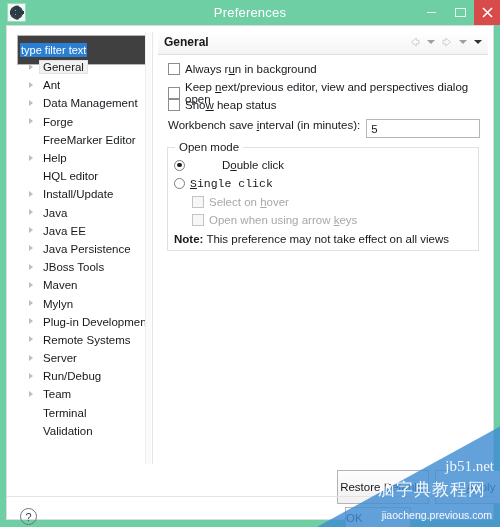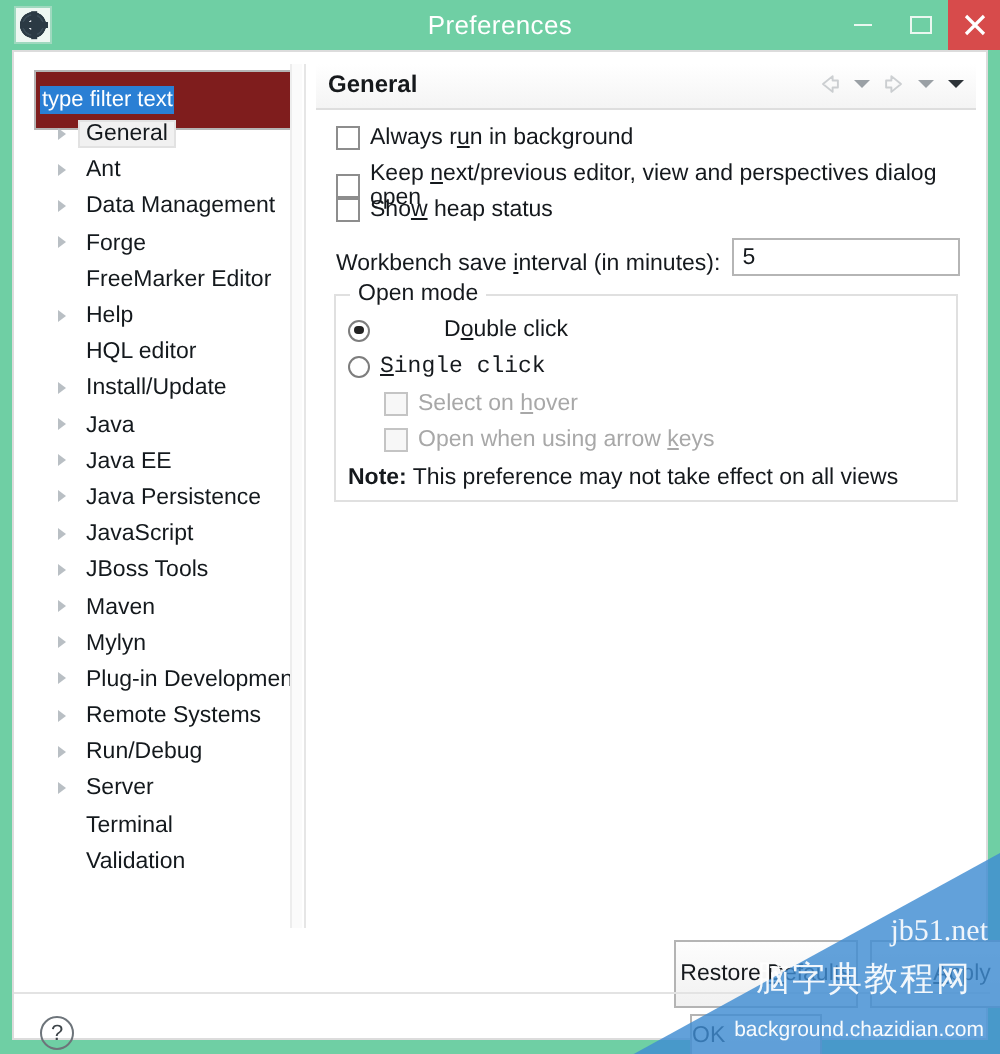--- a/index.html
+++ b/index.html
@@ -78,21 +78,21 @@
   
   #tree-panel {
     position: absolute; left: 6px; top: 6px;
     width: 139px; height: 432px;
     background: #ffffff;
   }
   #filter-input {
     position: absolute; left: 4px; top: 3px;
     width: 130px; height: 30px;
     border: 1px solid #b5b5b5;
-    background: #7f1d1d;
+    background: #404040;
     font-size: 11px;
     padding: 0 2px;
     display: flex; align-items: center;
   }
   #filter-input span {
     background: #2a7fd4; color: #ffffff;
     padding: 0 1px; line-height: 14px;
     font-size: 11px;
   }
   #tree {
@@ -175,21 +175,21 @@
     flex: 0 0 auto;
   }
   .cb.disabled { border-color: #c4c4c4; background: #f7f7f7; }
   .row.disabled { color: #a8a8a8; }
   .u { text-decoration: underline; }
 
   #cb1 { position: absolute; left: 10px; top: 8px; }
   #cb2 { position: absolute; left: 10px; top: 26px; }
   #cb3 { position: absolute; left: 10px; top: 44px; }
 
-  #save-row { position: absolute; left: 10px; top: 64px; width: 312px; display:flex; align-items:flex-end; }
+  #save-row { position: absolute; left: 10px; top: 64px; width: 312px; display:flex; align-items:flex-start; }
   #save-label { font-size: 11.5px; color: #15191d; white-space: nowrap; }
   #save-input {
     margin-left: 6px;
     flex: 1 1 auto; height: 19px;
     border: 1px solid #b5b5b5; background: #ffffff;
     font-size: 11.5px; color: #15191d;
     display: flex; align-items: center; padding-left: 4px;
   }
 
   #group-openmode {
@@ -361,49 +361,49 @@
           <div class="tree-item">
             <span class="arrow"></span>
             <span class="lbl">Java EE</span>
           </div>
           <div class="tree-item">
             <span class="arrow"></span>
             <span class="lbl">Java Persistence</span>
           </div>
           <div class="tree-item">
             <span class="arrow"></span>
-            <span class="lbl">JavaScript</span>
-          </div>
-          <div class="tree-item">
-            <span class="arrow"></span>
             <span class="lbl">JBoss Tools</span>
           </div>
           <div class="tree-item">
             <span class="arrow"></span>
             <span class="lbl">Maven</span>
           </div>
           <div class="tree-item">
             <span class="arrow"></span>
             <span class="lbl">Mylyn</span>
           </div>
           <div class="tree-item">
             <span class="arrow"></span>
             <span class="lbl">Plug-in Development</span>
           </div>
           <div class="tree-item">
             <span class="arrow"></span>
             <span class="lbl">Remote Systems</span>
           </div>
           <div class="tree-item">
             <span class="arrow"></span>
+            <span class="lbl">Server</span>
+          </div>
+          <div class="tree-item">
+            <span class="arrow"></span>
             <span class="lbl">Run/Debug</span>
           </div>
           <div class="tree-item">
             <span class="arrow"></span>
-            <span class="lbl">Server</span>
+            <span class="lbl">Team</span>
           </div>
           <div class="tree-item">
             <span class="lbl">Terminal</span>
           </div>
           <div class="tree-item">
             <span class="lbl">Validation</span>
           </div>
         </div>
     </div>
     <div id="tree-divider"></div>
@@ -499,16 +499,16 @@
     <div id="btn-cancel">
       <span>Cancel</span>
     </div>
 
   </div>
 
   <div id="watermark">
     <div id="wm-tri"></div>
     <div id="wm-jb">jb51.net</div>
     <div id="wm-cn">脑字典教程网</div>
-    <div id="wm-url">background.chazidian.com</div>
+    <div id="wm-url">jiaocheng.previous.com</div>
   </div>
 
 </div>
 
 </body></html>

